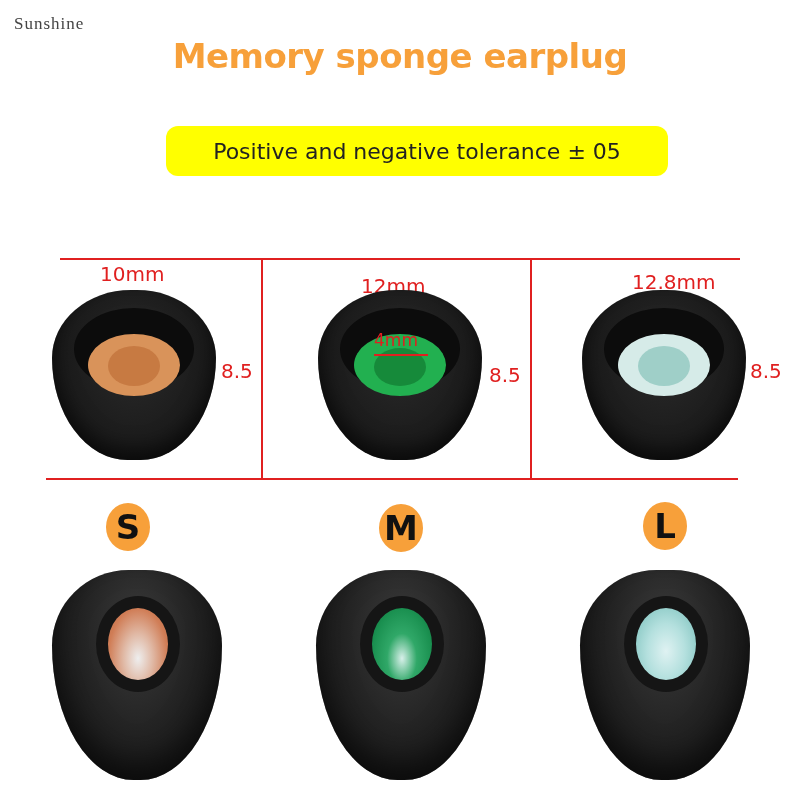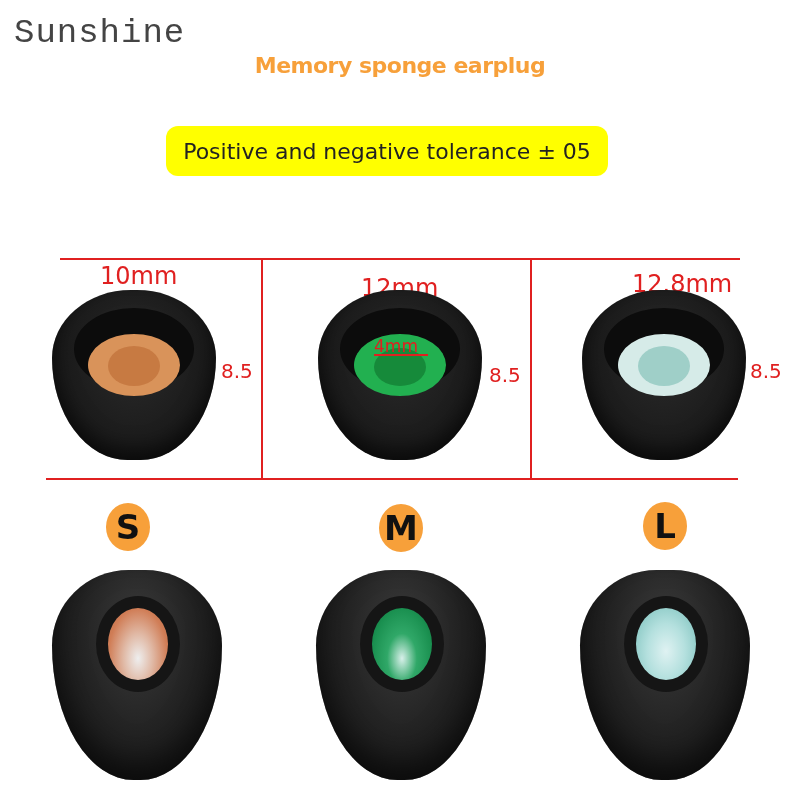--- a/index.html
+++ b/index.html
@@ -1,23 +1,23 @@
 <!DOCTYPE html>
 <html><head>
 <meta charset="utf-8">
 <style>
   html, body { margin: 0; padding: 0; background: #ffffff; }
   body { width: 800px; height: 800px; position: relative; overflow: hidden; font-family: "Liberation Sans", sans-serif; }
   .abs { position: absolute; }
-  .brand { left: 14px; top: 14px; font-size: 34px; color: #444444; letter-spacing: 1px; font-family: Liberation Mono, monospace; }
-  .title { left: 0; width: 800px; top: 53px; text-align: center; font-size: 22px; font-weight: bold; color: #f7a03a; font-family: "DejaVu Sans", sans-serif; letter-spacing: -0.5px; }
-  .tol { left: 166px; top: 126px; width: 442px; height: 50px; background: #ffff00; border-radius: 12px; display: flex; align-items: center; justify-content: center; font-size: 22px; color: #222; font-family: "DejaVu Sans", sans-serif; }
+  .brand { left: 14px; top: 14px; font-size: 17px; color: #444444; letter-spacing: 1px; font-family: Liberation Serif, serif; }
+  .title { left: 0; width: 800px; top: 36px; text-align: center; font-size: 34px; font-weight: bold; color: #f7a03a; font-family: "DejaVu Sans", sans-serif; letter-spacing: -0.5px; }
+  .tol { left: 166px; top: 126px; width: 502px; height: 50px; background: #ffff00; border-radius: 12px; display: flex; align-items: center; justify-content: center; font-size: 22px; color: #222; font-family: "DejaVu Sans", sans-serif; }
   .hline { height: 2px; background: #e02020; }
   .vline { width: 2px; background: #e02020; }
-  .dim { color: #e02020; font-size: 24px; font-family: "DejaVu Sans", sans-serif; }
+  .dim { color: #e02020; font-size: 20px; font-family: "DejaVu Sans", sans-serif; }
   .badge { width: 44px; height: 48px; border-radius: 50%; display: flex; align-items: center; justify-content: center; font-size: 34px; font-weight: bold; color: #111; font-family: "DejaVu Sans", sans-serif; }
   
   .foam-top { width: 164px; height: 170px; border-radius: 48% 48% 46% 46% / 40% 40% 60% 60%; background: radial-gradient(ellipse at 50% 40%, #2a2a2a 0%, #1b1b1b 60%, #101010 100%); box-shadow: inset 0 -10px 20px rgba(0,0,0,0.6); }
   .foam-rim { position: absolute; left: 22px; top: 18px; width: 120px; height: 82px; border-radius: 50%; background: #0c0c0c; }
   .core-outer { position: absolute; border-radius: 50%; }
   .core-inner { position: absolute; border-radius: 50%; }
   
   .foam-side { width: 170px; height: 210px; border-radius: 45% 45% 48% 48% / 36% 36% 64% 64%; background: radial-gradient(ellipse at 50% 30%, #3a3a3a 0%, #222 50%, #141414 100%); box-shadow: inset 0 -18px 30px rgba(0,0,0,0.6); }
   .side-hole-ring { position: absolute; left: 44px; top: 26px; width: 84px; height: 96px; border-radius: 50%; background: #151515; }
   .side-hole { position: absolute; left: 56px; top: 38px; width: 60px; height: 72px; border-radius: 50%; }
@@ -48,21 +48,21 @@
   <div class="foam-rim"></div>
   <div class="core-outer" style="left:36px; top:44px; width:92px; height:62px; background:#d9935a;"></div>
   <div class="core-inner" style="left:56px; top:56px; width:52px; height:40px; background:#c77a42;"></div>
 </div>
 
 <div class="abs foam-top" style="left:318px; top:290px;">
   <div class="foam-rim"></div>
   <div class="core-outer" style="left:36px; top:44px; width:92px; height:62px; background:#22b050;"></div>
   <div class="core-inner" style="left:56px; top:58px; width:52px; height:38px; background:#168a3a;"></div>
   <div class="abs hline" style="left:56px; top:64px; width:54px;"></div>
-  <div class="abs dim" style="left:56px; top:40px; font-size:17px;margin-top:6px;">4mm</div>
+  <div class="abs dim" style="left:56px; top:40px; font-size:17px;">4mm</div>
 </div>
 
 <div class="abs foam-top" style="left:582px; top:290px;">
   <div class="foam-rim"></div>
   <div class="core-outer" style="left:36px; top:44px; width:92px; height:62px; background:#d6ebe8;"></div>
   <div class="core-inner" style="left:56px; top:56px; width:52px; height:40px; background:#9fcfc8;"></div>
 </div>
 
 <div class="abs badge" style="left:106px; top:503px; background:#f7a03a;">
   <span>S</span>

